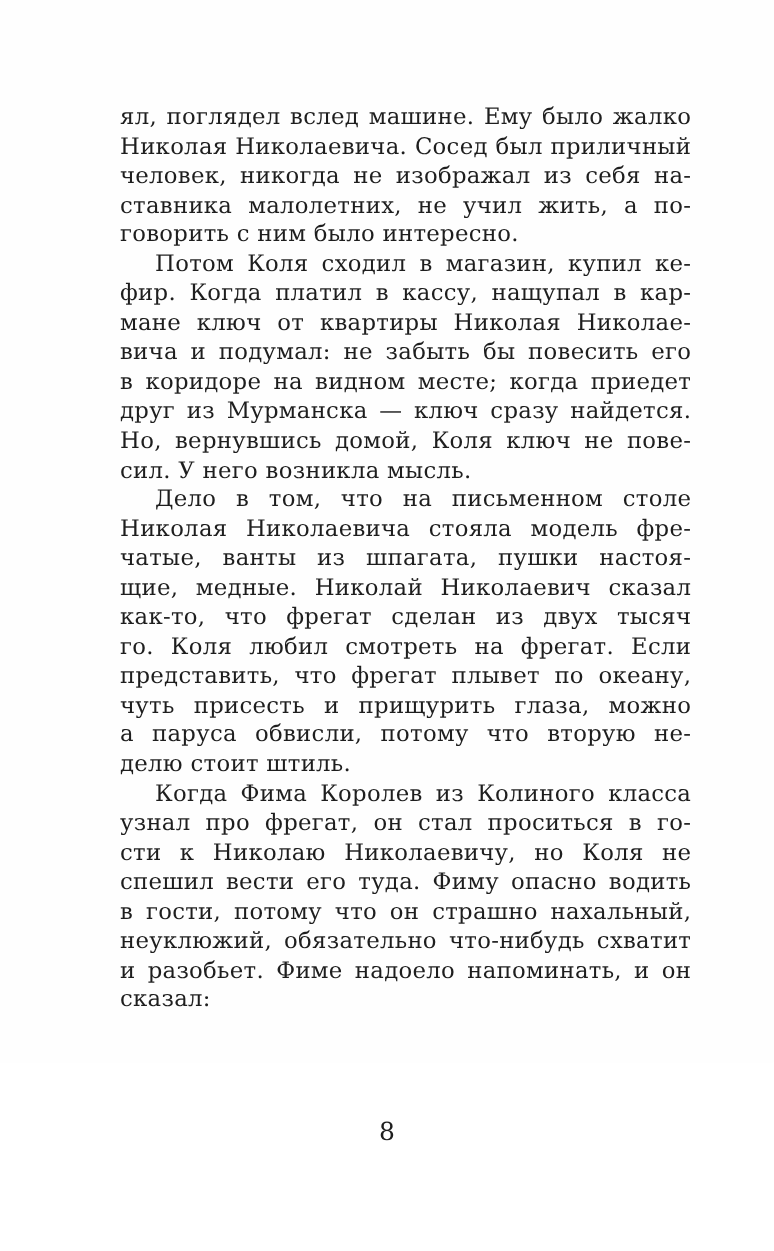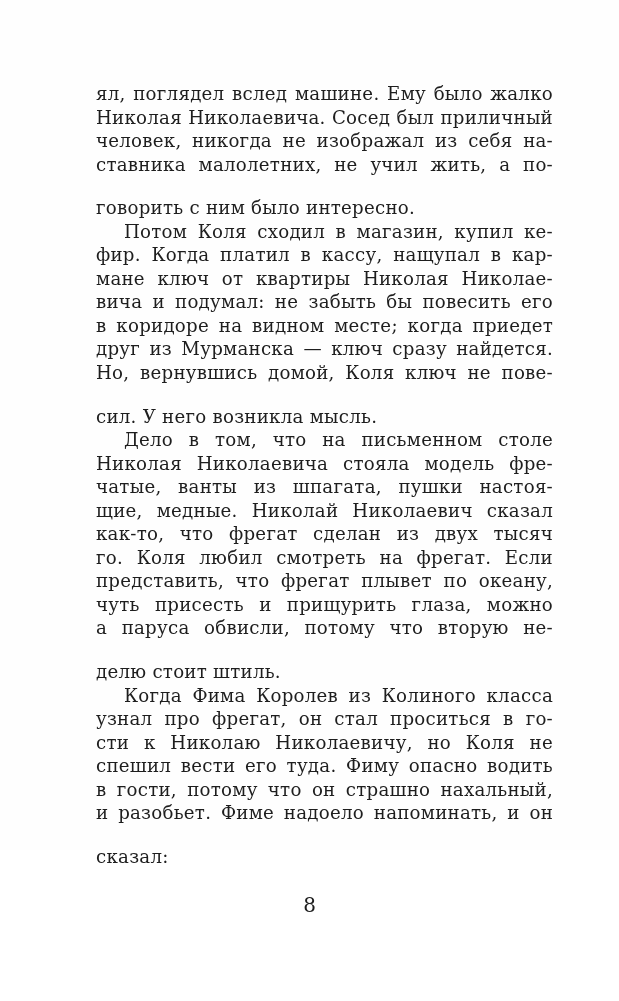--- a/index.html
+++ b/index.html
@@ -17,21 +17,21 @@
     color: #1e1e1e;
     letter-spacing: 0.25px;
   }
   .line {
     display: block;
     white-space: nowrap;
     text-align: justify;
     text-align-last: justify;
     height: 23.55px;
   }
-  .line.last { text-align-last: left; margin-top: 20px; }
+  .line.last { text-align-last: left; }
   .line.indent { padding-left: 28px; }
   .page-number {
     position: absolute; left: 0; width: 619px; top: 893px;
     text-align: center;
     font-family: "DejaVu Serif", "Liberation Serif", serif;
     font-size: 20px; color: #1e1e1e;
   }
 </style>
 </head>
 <body>
@@ -70,20 +70,21 @@
       <span class="line">а паруса обвисли, потому что вторую не-</span>
       <span class="line last">делю стоит штиль.</span>
     </div>
 
     <div>
       <span class="line indent">Когда Фима Королев из Колиного класса</span>
       <span class="line">узнал про фрегат, он стал проситься в го-</span>
       <span class="line">сти к Николаю Николаевичу, но Коля не</span>
       <span class="line">спешил вести его туда. Фиму опасно водить</span>
       <span class="line">в гости, потому что он страшно нахальный,</span>
+      <span class="line">неуклюжий, обязательно что-нибудь схватит</span>
       <span class="line">и разобьет. Фиме надоело напоминать, и он</span>
       <span class="line last">сказал:</span>
     </div>
 
   </div>
 
   <div class="page-number">8</div>
 </div>
 
 </body></html>

